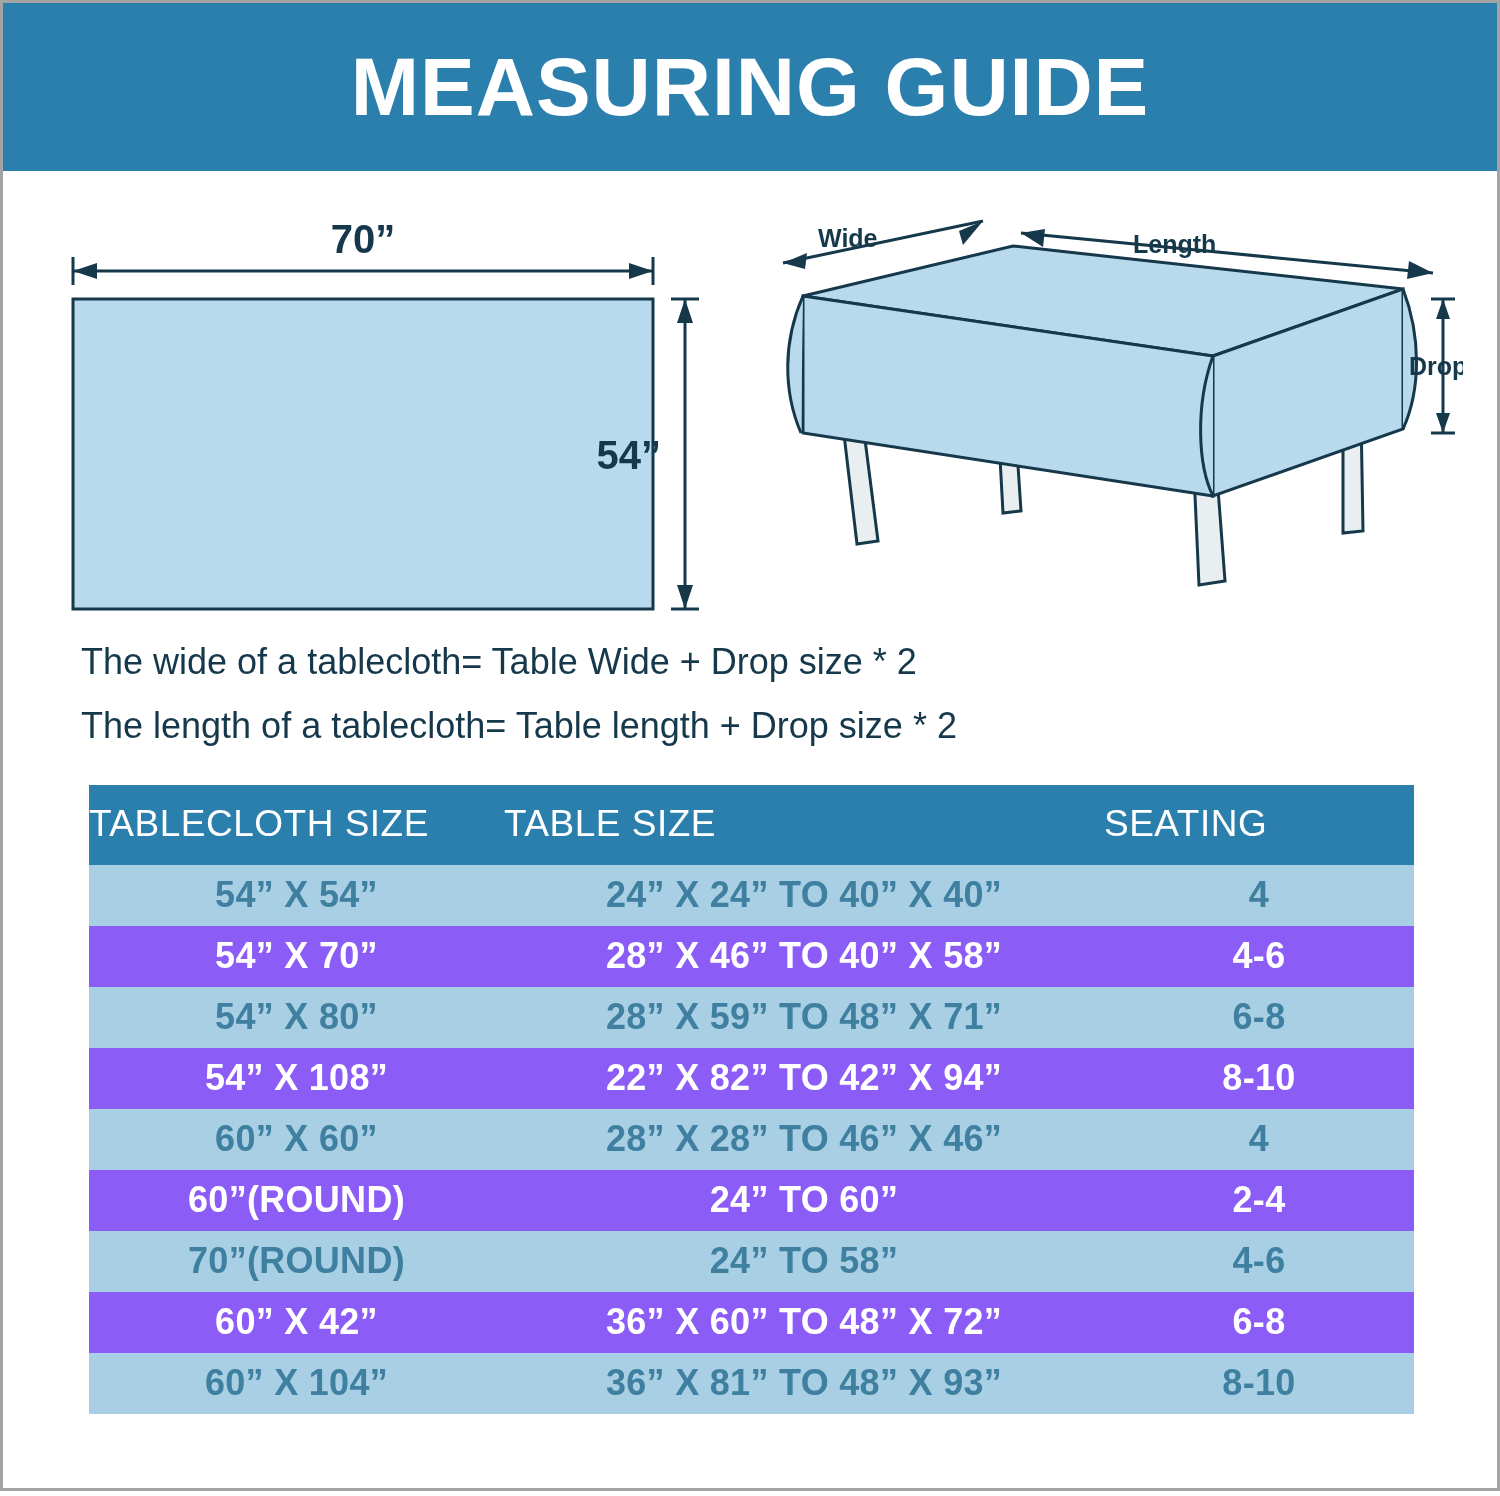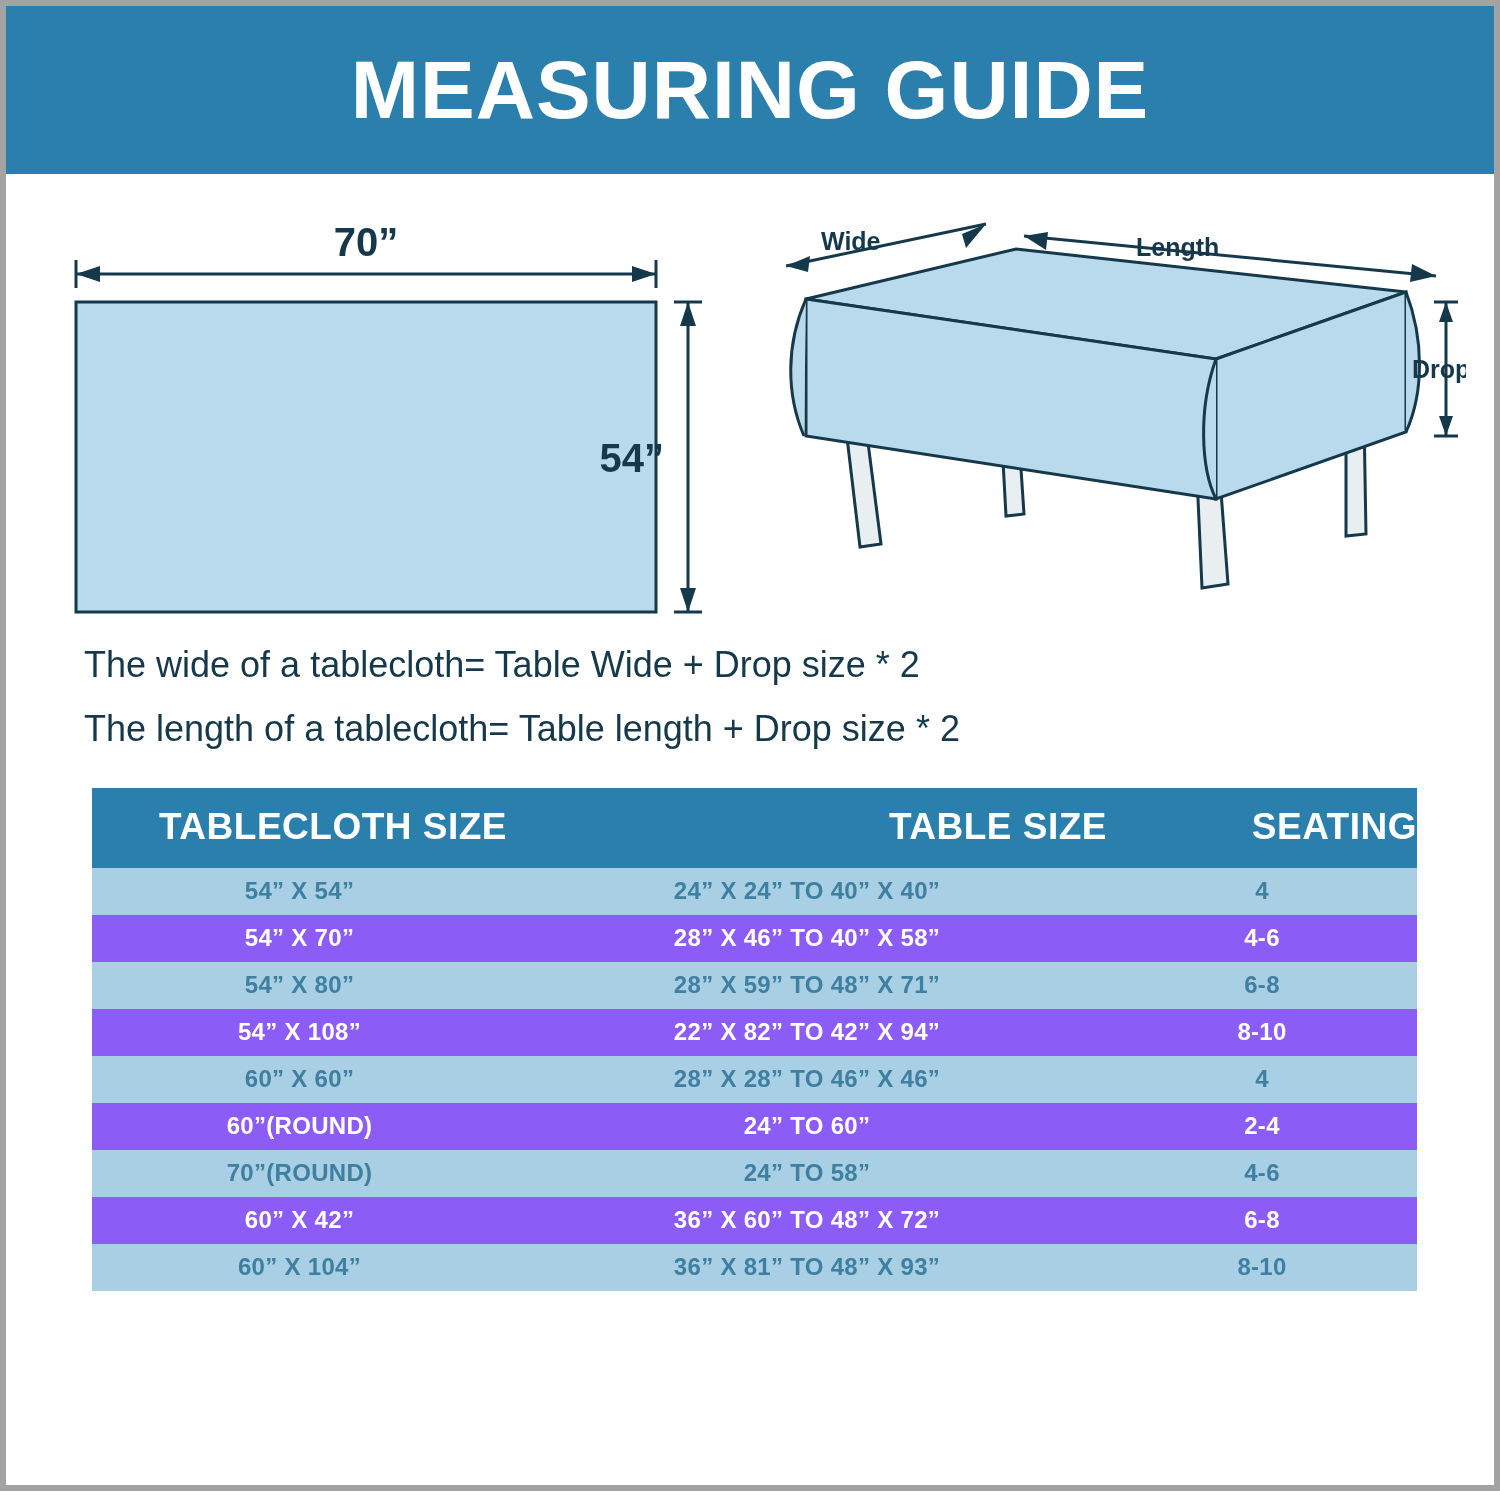--- a/index.html
+++ b/index.html
@@ -13,21 +13,21 @@
     font-family: "Liberation Sans", sans-serif;
     color: #1b3a4b;
     position: relative;
     overflow: hidden;
   }
   .page {
     width: 1500px;
     height: 1491px;
     position: relative;
     box-sizing: border-box;
-    border: 6px solid #a3a3a3;
+    border: 3px solid #a3a3a3;
     background: #ffffff;
   }
   
   .header {
     background: #2b7fad;
     height: 168px;
     display: flex;
     align-items: center;
     justify-content: center;
   }
@@ -78,28 +78,28 @@
     left: 86px;
     top: 782px;
     width: 1325px;
     border-collapse: collapse;
     table-layout: fixed;
   }
   .size-table th {
     background: #2b7fad;
     color: #ffffff;
     font-size: 37px;
-    font-weight: bold;
+    font-weight: normal;
     padding: 18px 0 20px 0;
-    text-align: right;
+    text-align: left;
     letter-spacing: 0.5px;
   }
   .size-table td {
     text-align: center;
-    font-size: 24px;
+    font-size: 36px;
     font-weight: bold;
     padding: 9px 0 10px 0;
     letter-spacing: 0.3px;
   }
   .size-table tr.odd td {
     background: #a8cfe4;
     color: #3f7fa0;
   }
   .size-table tr.even td {
     background: #8b5cf6;

